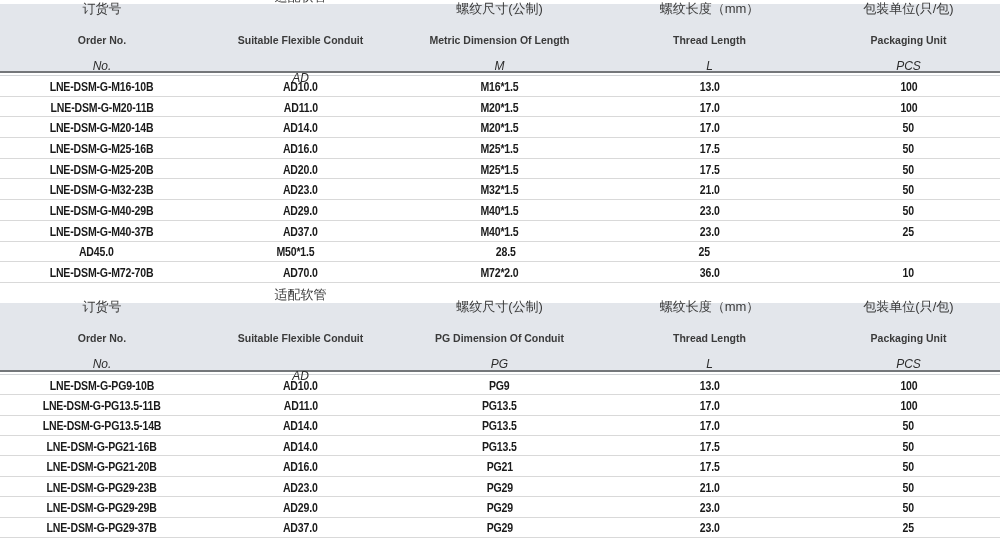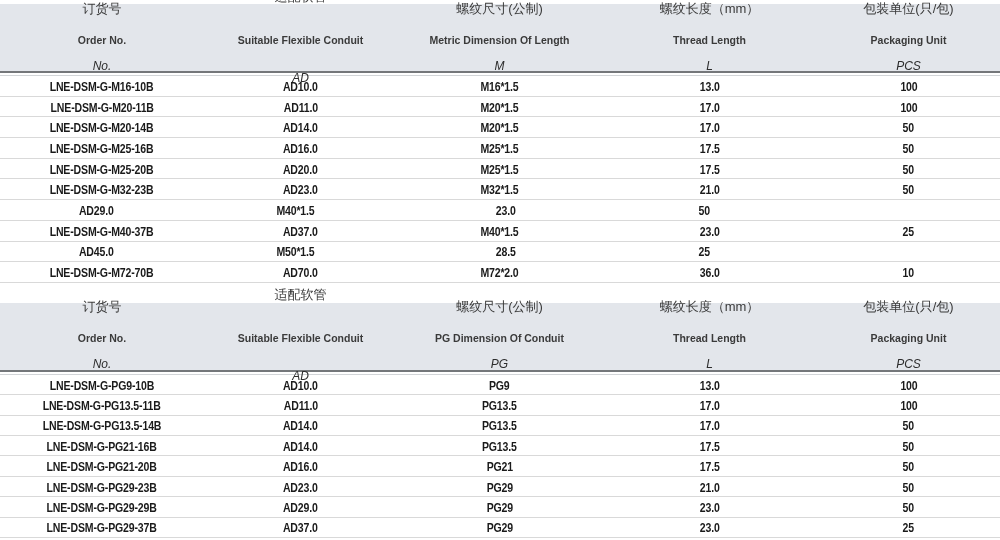--- a/index.html
+++ b/index.html
@@ -118,20 +118,21 @@
     <div class="td c4"><span>50</span></div>
   </div>
         <div class="tr">
     <div class="td c0"><span>LNE-DSM-G-M32-23B</span></div>
     <div class="td c1"><span>AD23.0</span></div>
     <div class="td c2"><span>M32*1.5</span></div>
     <div class="td c3"><span>21.0</span></div>
     <div class="td c4"><span>50</span></div>
   </div>
         <div class="tr">
+    <div class="td c0"><span>LNE-DSM-G-M40-29B</span></div>
     <div class="td c1"><span>AD29.0</span></div>
     <div class="td c2"><span>M40*1.5</span></div>
     <div class="td c3"><span>23.0</span></div>
     <div class="td c4"><span>50</span></div>
   </div>
         <div class="tr">
     <div class="td c0"><span>LNE-DSM-G-M40-37B</span></div>
     <div class="td c1"><span>AD37.0</span></div>
     <div class="td c2"><span>M40*1.5</span></div>
     <div class="td c3"><span>23.0</span></div>

